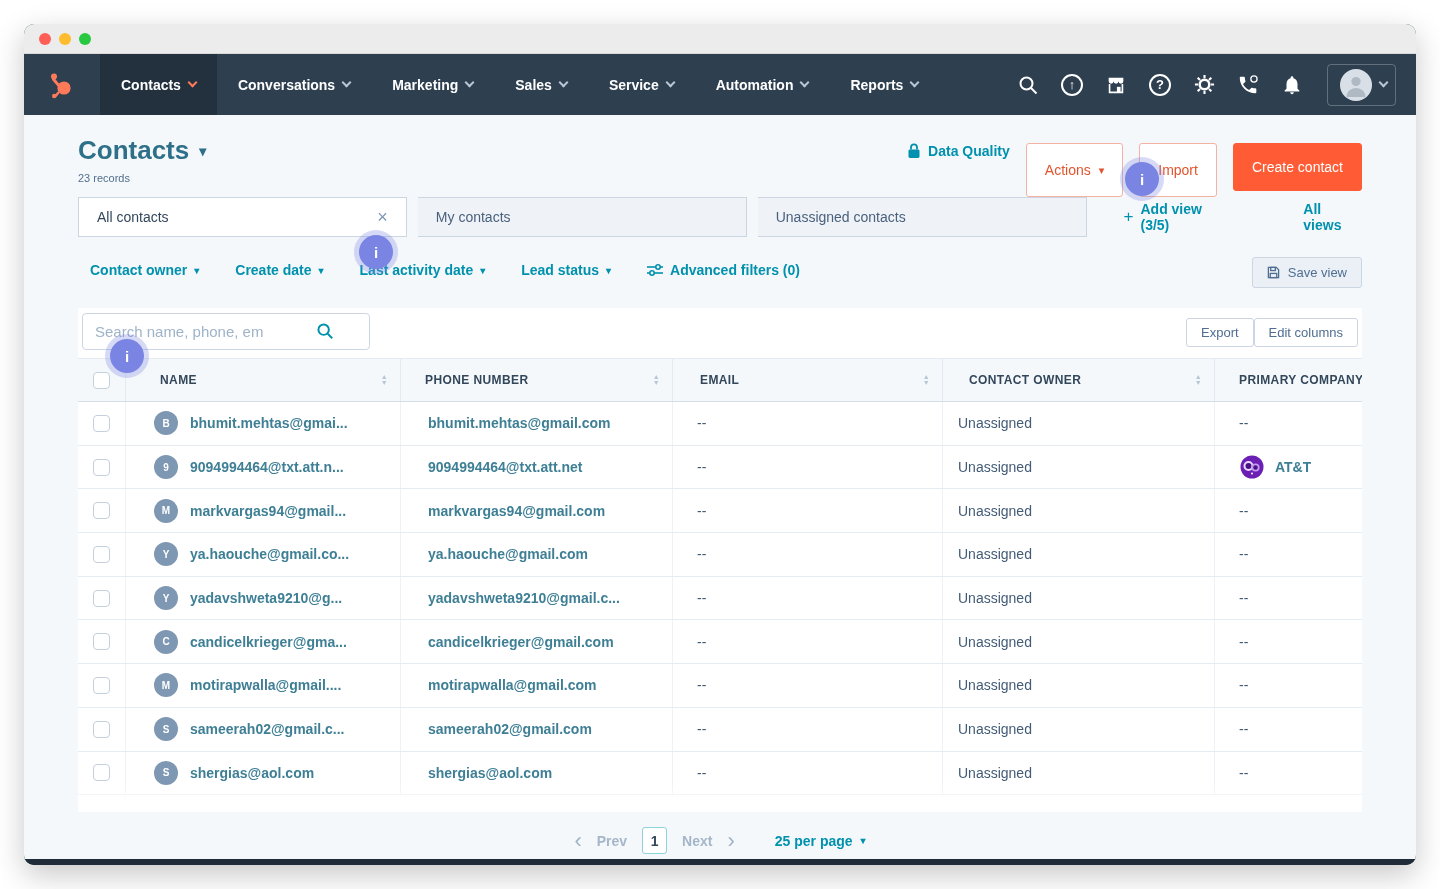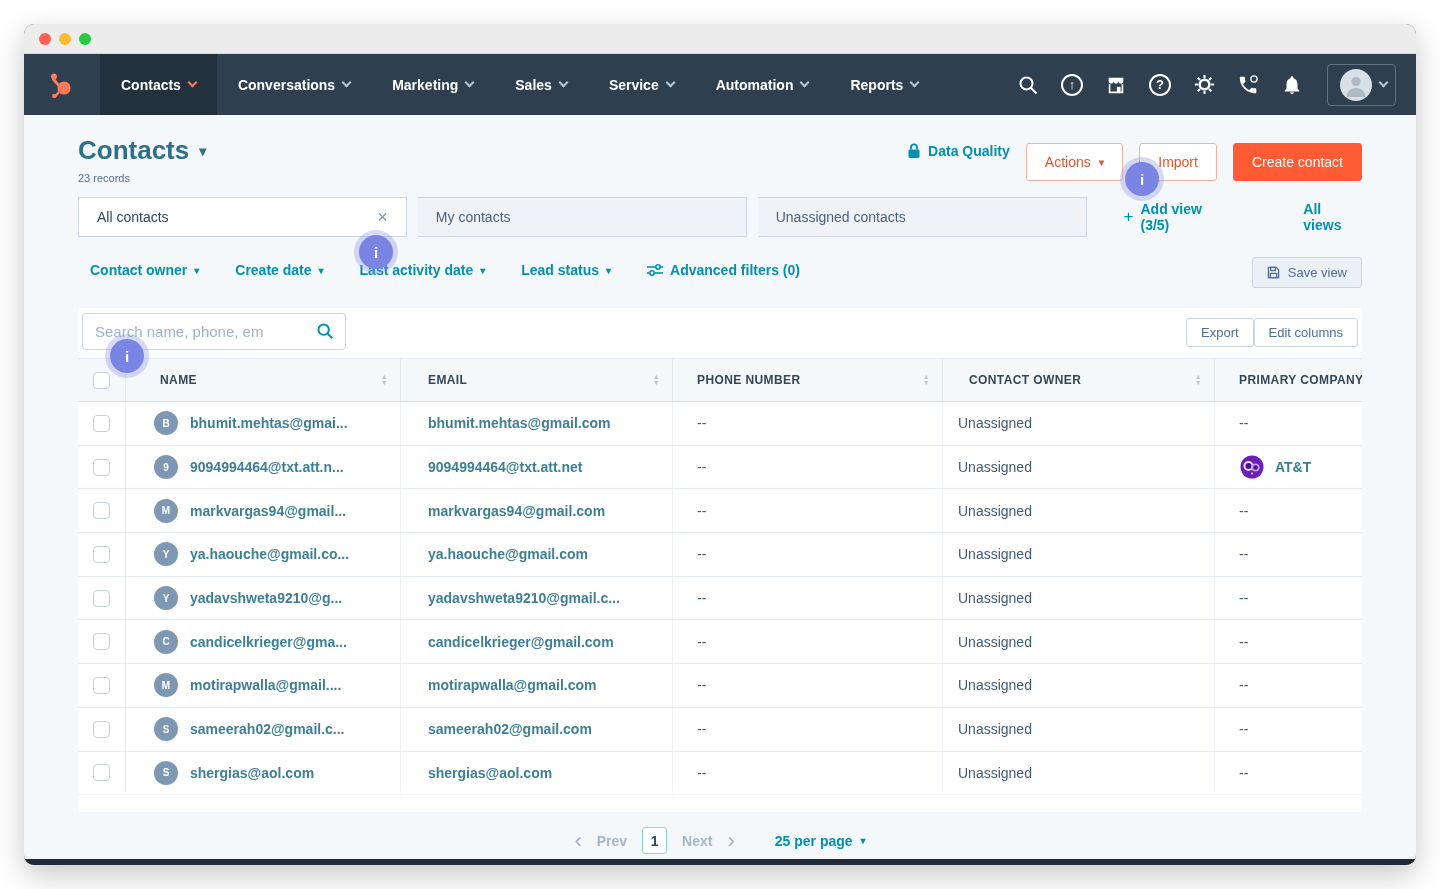--- a/index.html
+++ b/index.html
@@ -43,22 +43,22 @@
 
   .page-header { position:absolute; left:54px; top:20px; }
   .page-title { font-size:26px; font-weight:bold; color:#2e708a; display:flex; align-items:center; gap:10px; cursor:pointer; }
   .title-caret { font-size:14px; color:#2e708a; }
   .record-count { font-size:11px; color:#516f90; margin-top:6px; }
 
   .header-actions { position:absolute; right:54px; top:28px; display:flex; align-items:flex-start; gap:16px; }
   .dq-link { display:flex; align-items:center; gap:7px; color:#0091ae; font-weight:bold; font-size:14px; cursor:pointer; }
   .btn { border-radius:3px; font-size:14px; display:inline-flex; align-items:center; justify-content:center;
     cursor:pointer; font-family:"Liberation Sans",sans-serif; }
-  .btn-outline-orange { border:1px solid #f3b3a2; color:#e2542f; background:#fff; height:38px; padding:0 18px; gap:8px; }
-  .btn-solid-orange { background:#ff5c35; color:#fff; height:38px; padding:0 18px; border:1px solid #ff5c35; }
+  .btn-outline-orange { border:1px solid #f3b3a2; color:#e2542f; background:#fff; height:54px; padding:0 18px; gap:8px; }
+  .btn-solid-orange { background:#ff5c35; color:#fff; height:48px; padding:0 18px; border:1px solid #ff5c35; }
   .btn-caret { font-size:11px; }
 
   
   .info-badge { position:absolute; width:34px; height:34px; border-radius:50%; background:#7a85e3;
     color:#fff; font-size:15px; font-weight:bold; display:flex; align-items:center; justify-content:center;
     box-shadow:0 0 0 5px rgba(122,133,227,.30); z-index:50; cursor:pointer; }
 
   
   .tabs-row { position:absolute; left:54px; top:82px; right:54px; height:40px; display:flex; align-items:center;gap:11px; }
   .tab { width:335px; height:40px; display:flex; align-items:center; justify-content:space-between;
@@ -74,21 +74,21 @@
   
   .filters-row { position:absolute; left:66px; top:147px; display:flex; align-items:center; gap:36px; }
   .filter-item { color:#0091ae; font-weight:bold; font-size:14px; display:flex; align-items:center; gap:7px; cursor:pointer; }
   .filter-caret { font-size:10px; color:#0091ae; }
   .save-view-btn { position:absolute; right:54px; top:142px; height:31px; background:#eaf0f6;
     border:1px solid #cbd6e2; border-radius:3px; color:#506e91; font-size:13px;
     display:flex; align-items:center; gap:8px; padding:0 14px; cursor:pointer; }
 
   
   .card { position:absolute; left:54px; top:193px; width:1284px; height:504px; background:#ffffff; overflow:hidden; }
-  .search-input { position:absolute; left:4px; top:5px; width:264px; height:37px;
+  .search-input { position:absolute; left:4px; top:5px; width:288px; height:37px;
     border:1px solid #cbd6e2; border-radius:4px; padding:0 36px 0 12px; font-size:15px;
     color:#33475b; background:#fff; outline:none; font-family:"Liberation Sans",sans-serif; }
   .search-input::placeholder { color:#9fb3c8; }
   .search-input-icon { position:absolute; left:238px; top:14px; }
   .toolbar-btns { position:absolute; right:4px; top:10px; display:flex; }
   .btn-light { background:#fff; border:1px solid #cbd6e2; border-radius:3px; color:#506e91;
     font-size:13px; height:29px; padding:0 14px; display:flex; align-items:center; cursor:pointer; }
 
   .grid-cols { display:grid; grid-template-columns:47px 275px 272px 270px 272px 220px; }
   .thead { position:absolute; left:0; right:0; top:50px; height:44px; background:#f5f8fa;
@@ -342,29 +342,29 @@
         <div class="th">
             <span class="checkbox"></span>
           </div>
         <div class="th th-name">
           <span>NAME</span>
           <span class="sort">
               <span>▲</span>
               <span>▼</span>
             </span>
         </div>
-        <div class="th th-email">
-          <span>EMAIL</span>
+        <div class="th th-phone">
+          <span>PHONE NUMBER</span>
           <span class="sort">
               <span>▲</span>
               <span>▼</span>
             </span>
         </div>
-        <div class="th th-phone">
-          <span>PHONE NUMBER</span>
+        <div class="th th-email">
+          <span>EMAIL</span>
           <span class="sort">
               <span>▲</span>
               <span>▼</span>
             </span>
         </div>
         <div class="th th-owner">
           <span>CONTACT OWNER</span>
           <span class="sort">
               <span>▲</span>
               <span>▼</span>

